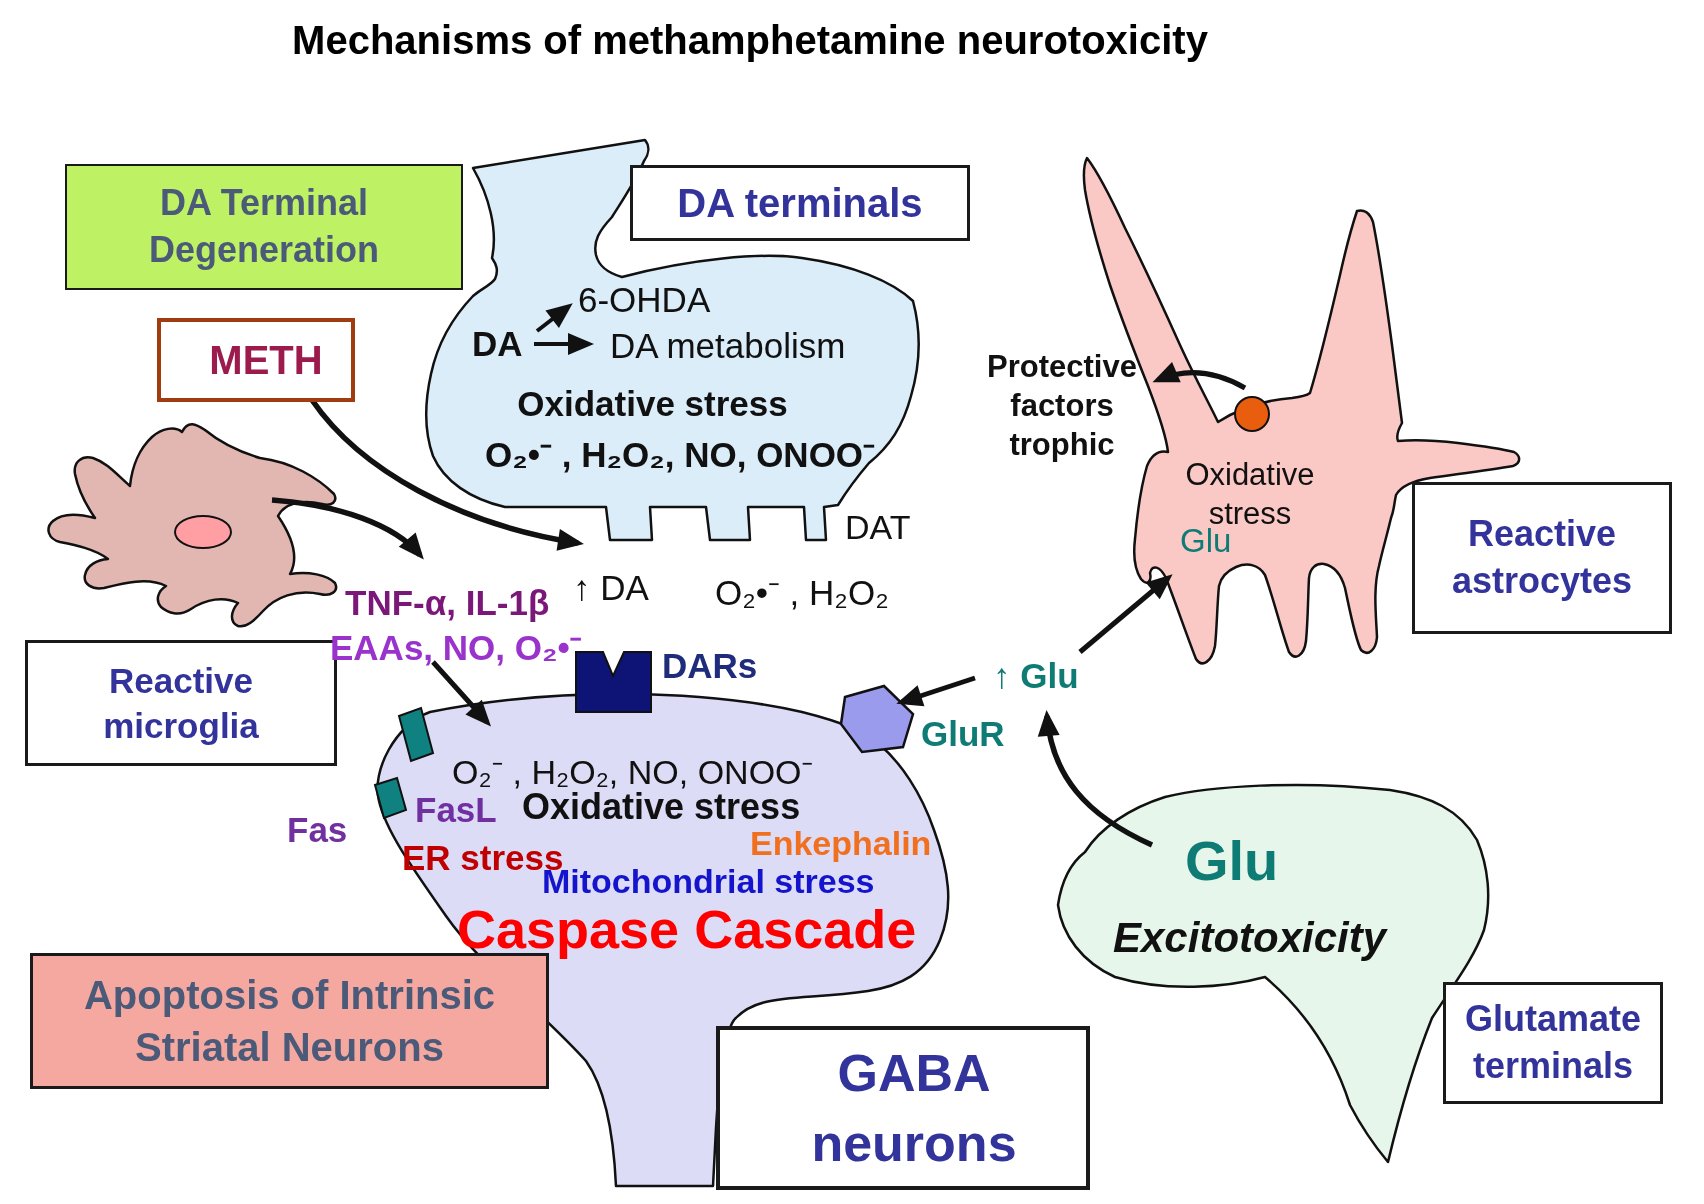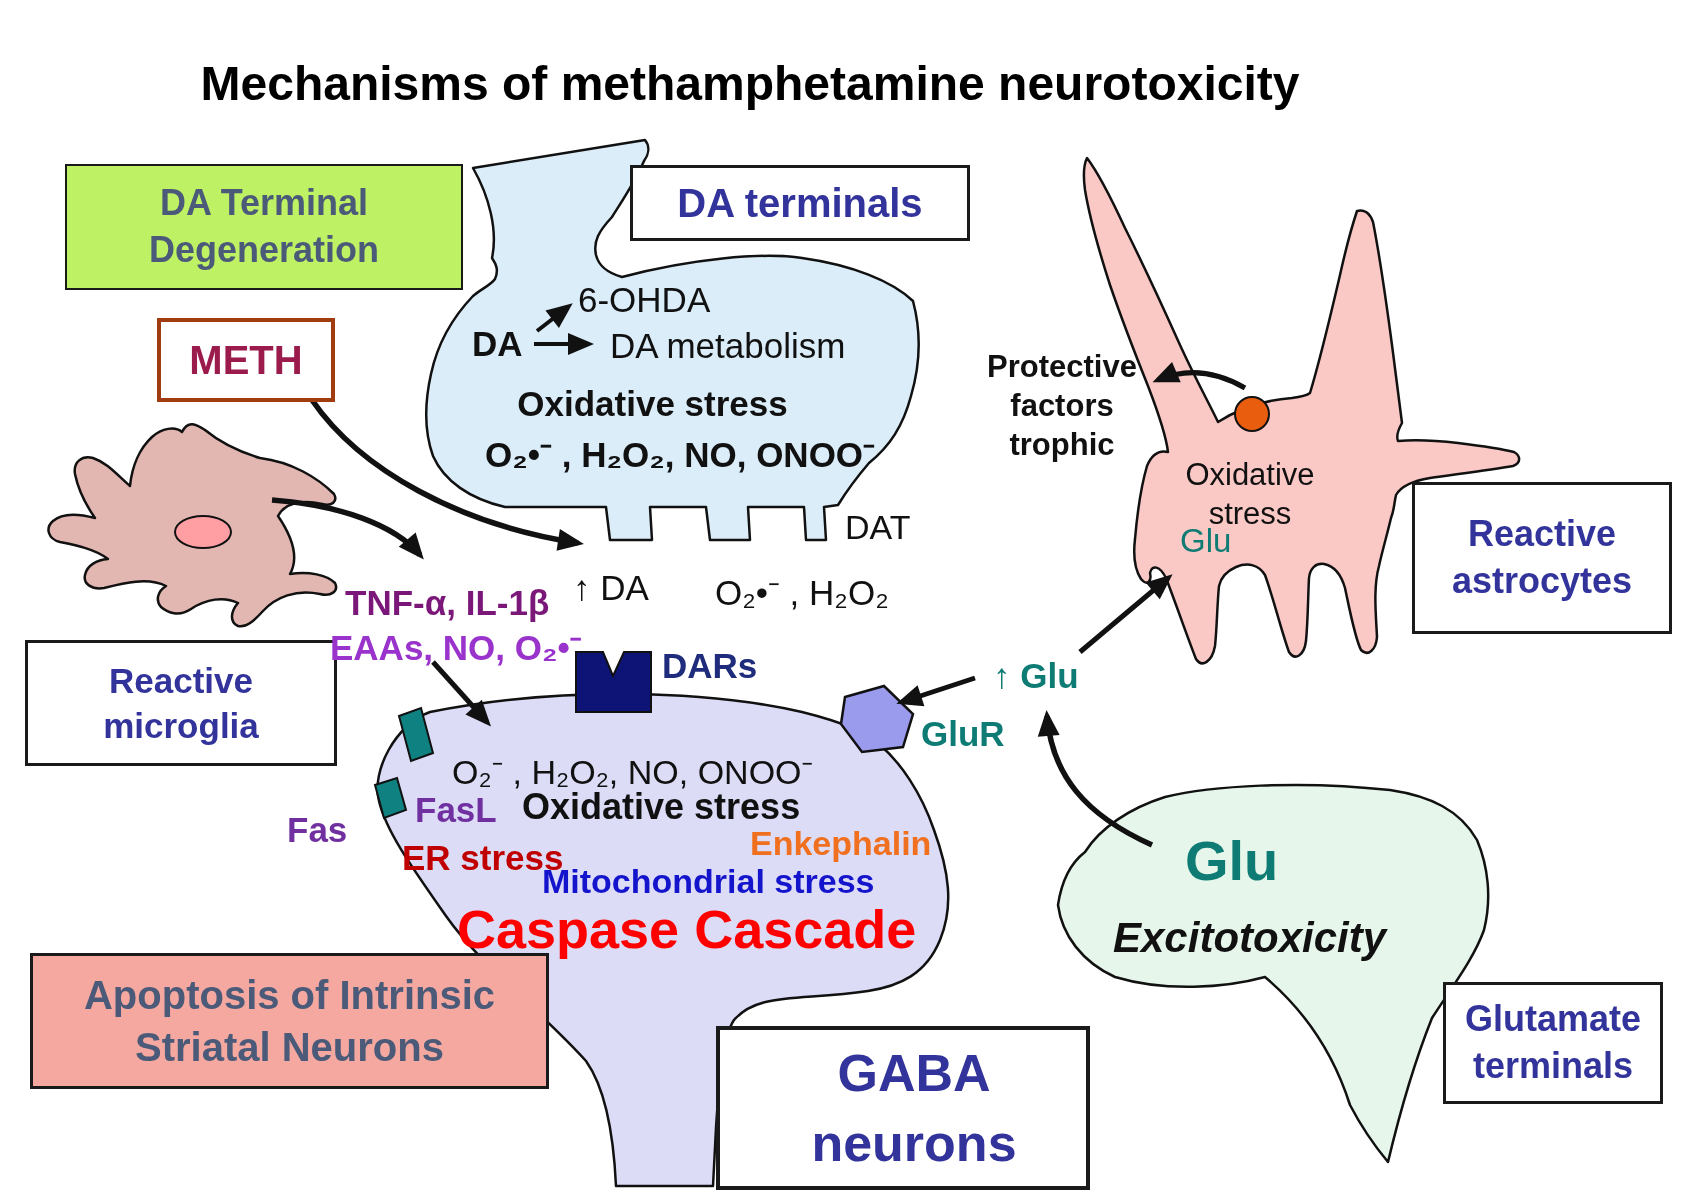--- a/index.html
+++ b/index.html
@@ -9,21 +9,21 @@
   }
   #diagram-svg{position:absolute;left:0;top:0;z-index:1;}
   .lbl{position:absolute;z-index:3;white-space:nowrap;color:#111;}
   .center{text-align:center;white-space:normal;}
   .box{position:absolute;z-index:2;background:#fff;border:3px solid #1a1a1a;
        display:flex;flex-direction:column;justify-content:center;align-items:center;
        text-align:center;}
   .box .bl{line-height:1.3;}
   .blue-text{color:#32339B;font-weight:bold;}
   .slate-text{color:#4A5A78;font-weight:bold;}
-  .title{font-weight:bold;font-size:48px;color:#000;margin-top:38px;}
+  .title{font-weight:bold;font-size:40px;color:#000;}
   .b{font-weight:bold;}
 </style>
 </head>
 <body>
 
 <div id="canvas">
 
   <svg id="diagram-svg" width="1704" height="1204" viewBox="0 0 1704 1204">
     <defs>
       <marker id="ah" markerUnits="userSpaceOnUse" markerWidth="30" markerHeight="26" refX="22" refY="13" orient="auto">
@@ -114,21 +114,21 @@
     <path d="M1245,388 Q1200,362 1158,380" fill="none" stroke="#111" stroke-width="5" marker-end="url(#ah)"></path>
   </svg>
 
   <div class="lbl title center" style="left:0;top:18;width:1500px;top:18px;">Mechanisms of methamphetamine neurotoxicity</div>
 
   <div class="box" style="left:65px;top:164px;width:394px;height:122px;background:#bef264;border-width:2.5px;">
     <div class="bl slate-text" style="font-size:36px;">DA Terminal</div>
     <div class="bl slate-text" style="font-size:36px;">Degeneration</div>
   </div>
 
-  <div class="box" style="left:157px;top:318px;width:170px;height:76px;border:4px solid #A03C10;">
+  <div class="box" style="left:157px;top:318px;width:170px;height:76px;border:4px solid #A03C10;padding-left:20px;">
     <div class="bl" style="font-size:40px;font-weight:bold;color:#9B1B4D;">METH</div>
   </div>
 
   <div class="box" style="left:630px;top:165px;width:334px;height:70px;">
     <div class="bl blue-text" style="font-size:40px;">DA terminals</div>
   </div>
 
   <div class="box" style="left:25px;top:640px;width:306px;height:120px;">
     <div class="bl blue-text" style="font-size:35px;">Reactive</div>
     <div class="bl blue-text" style="font-size:35px;">microglia</div>

